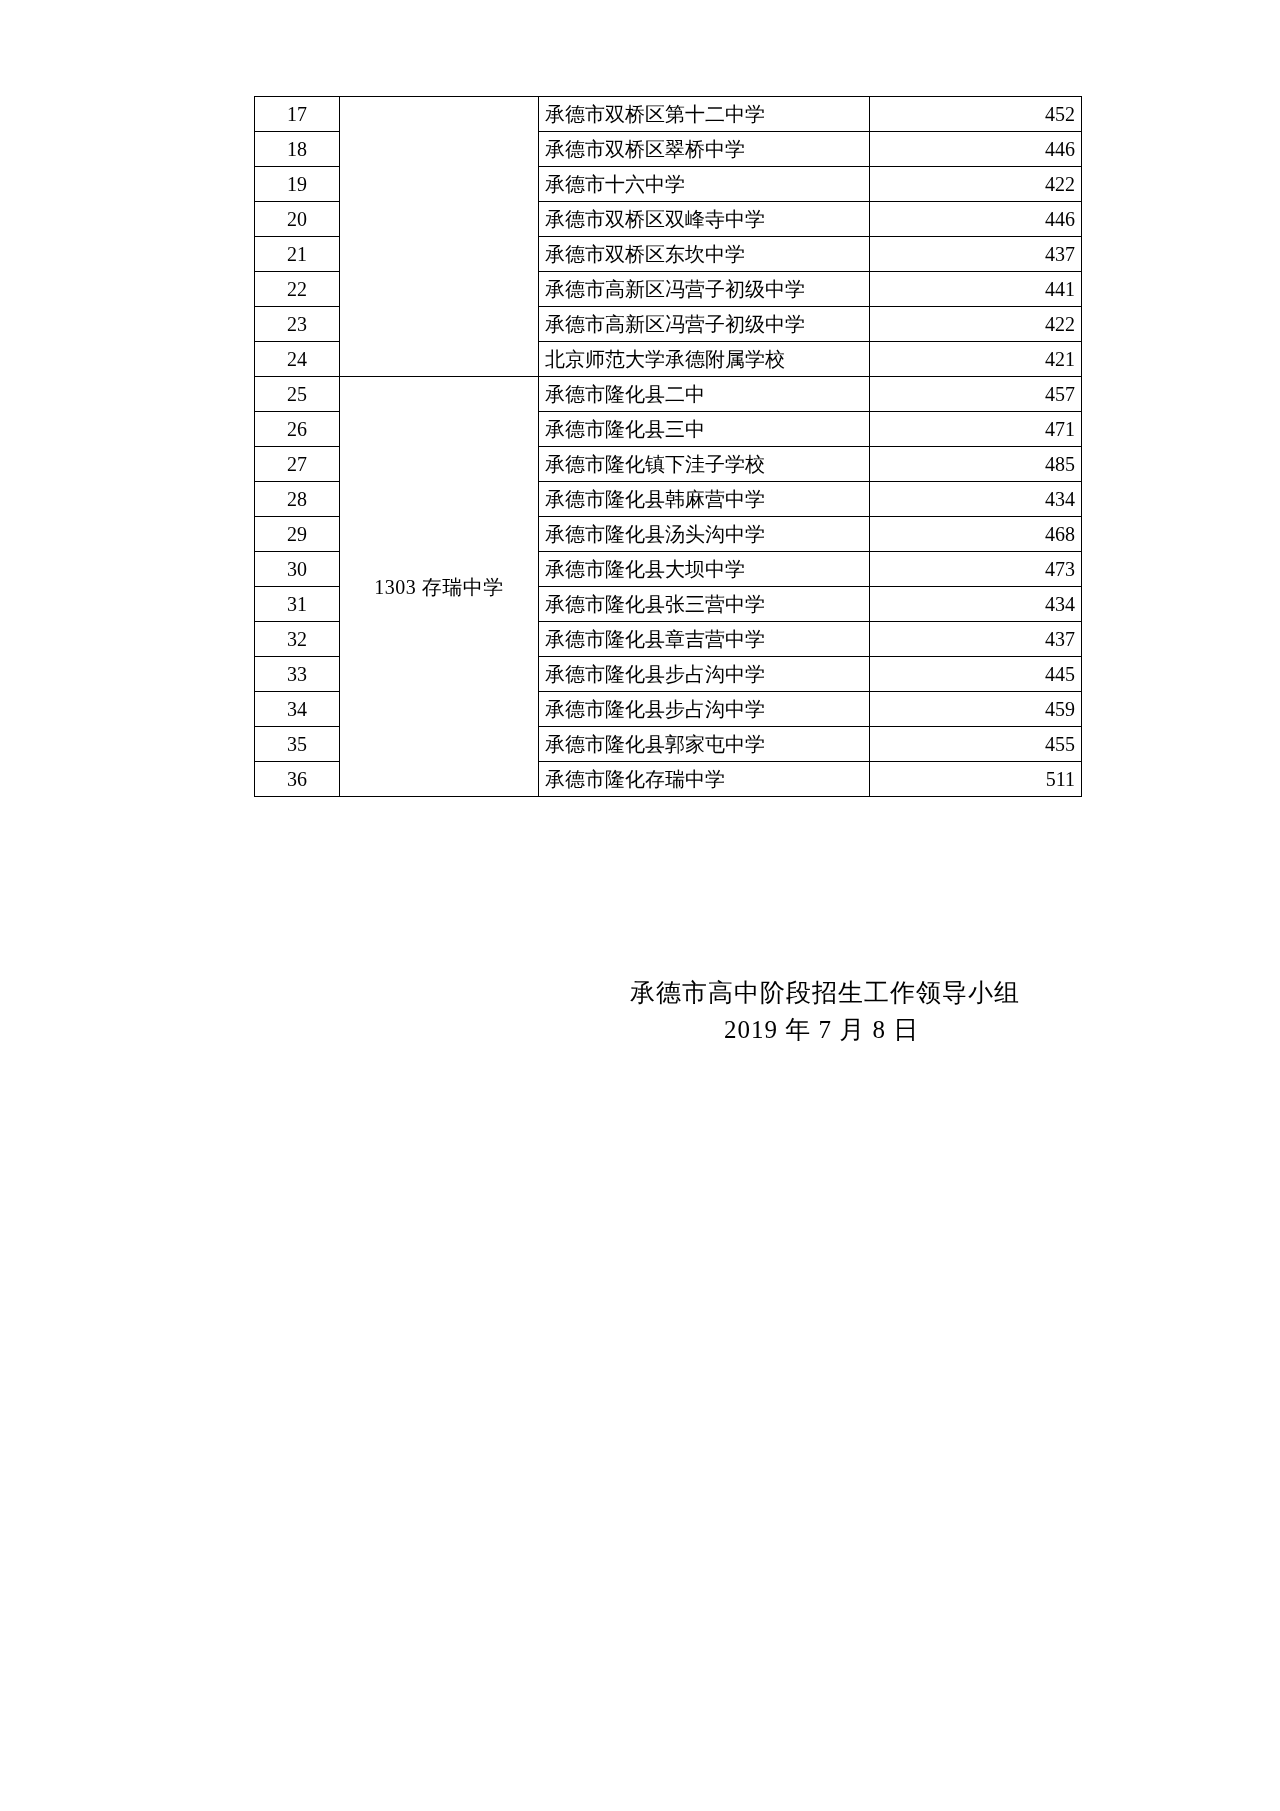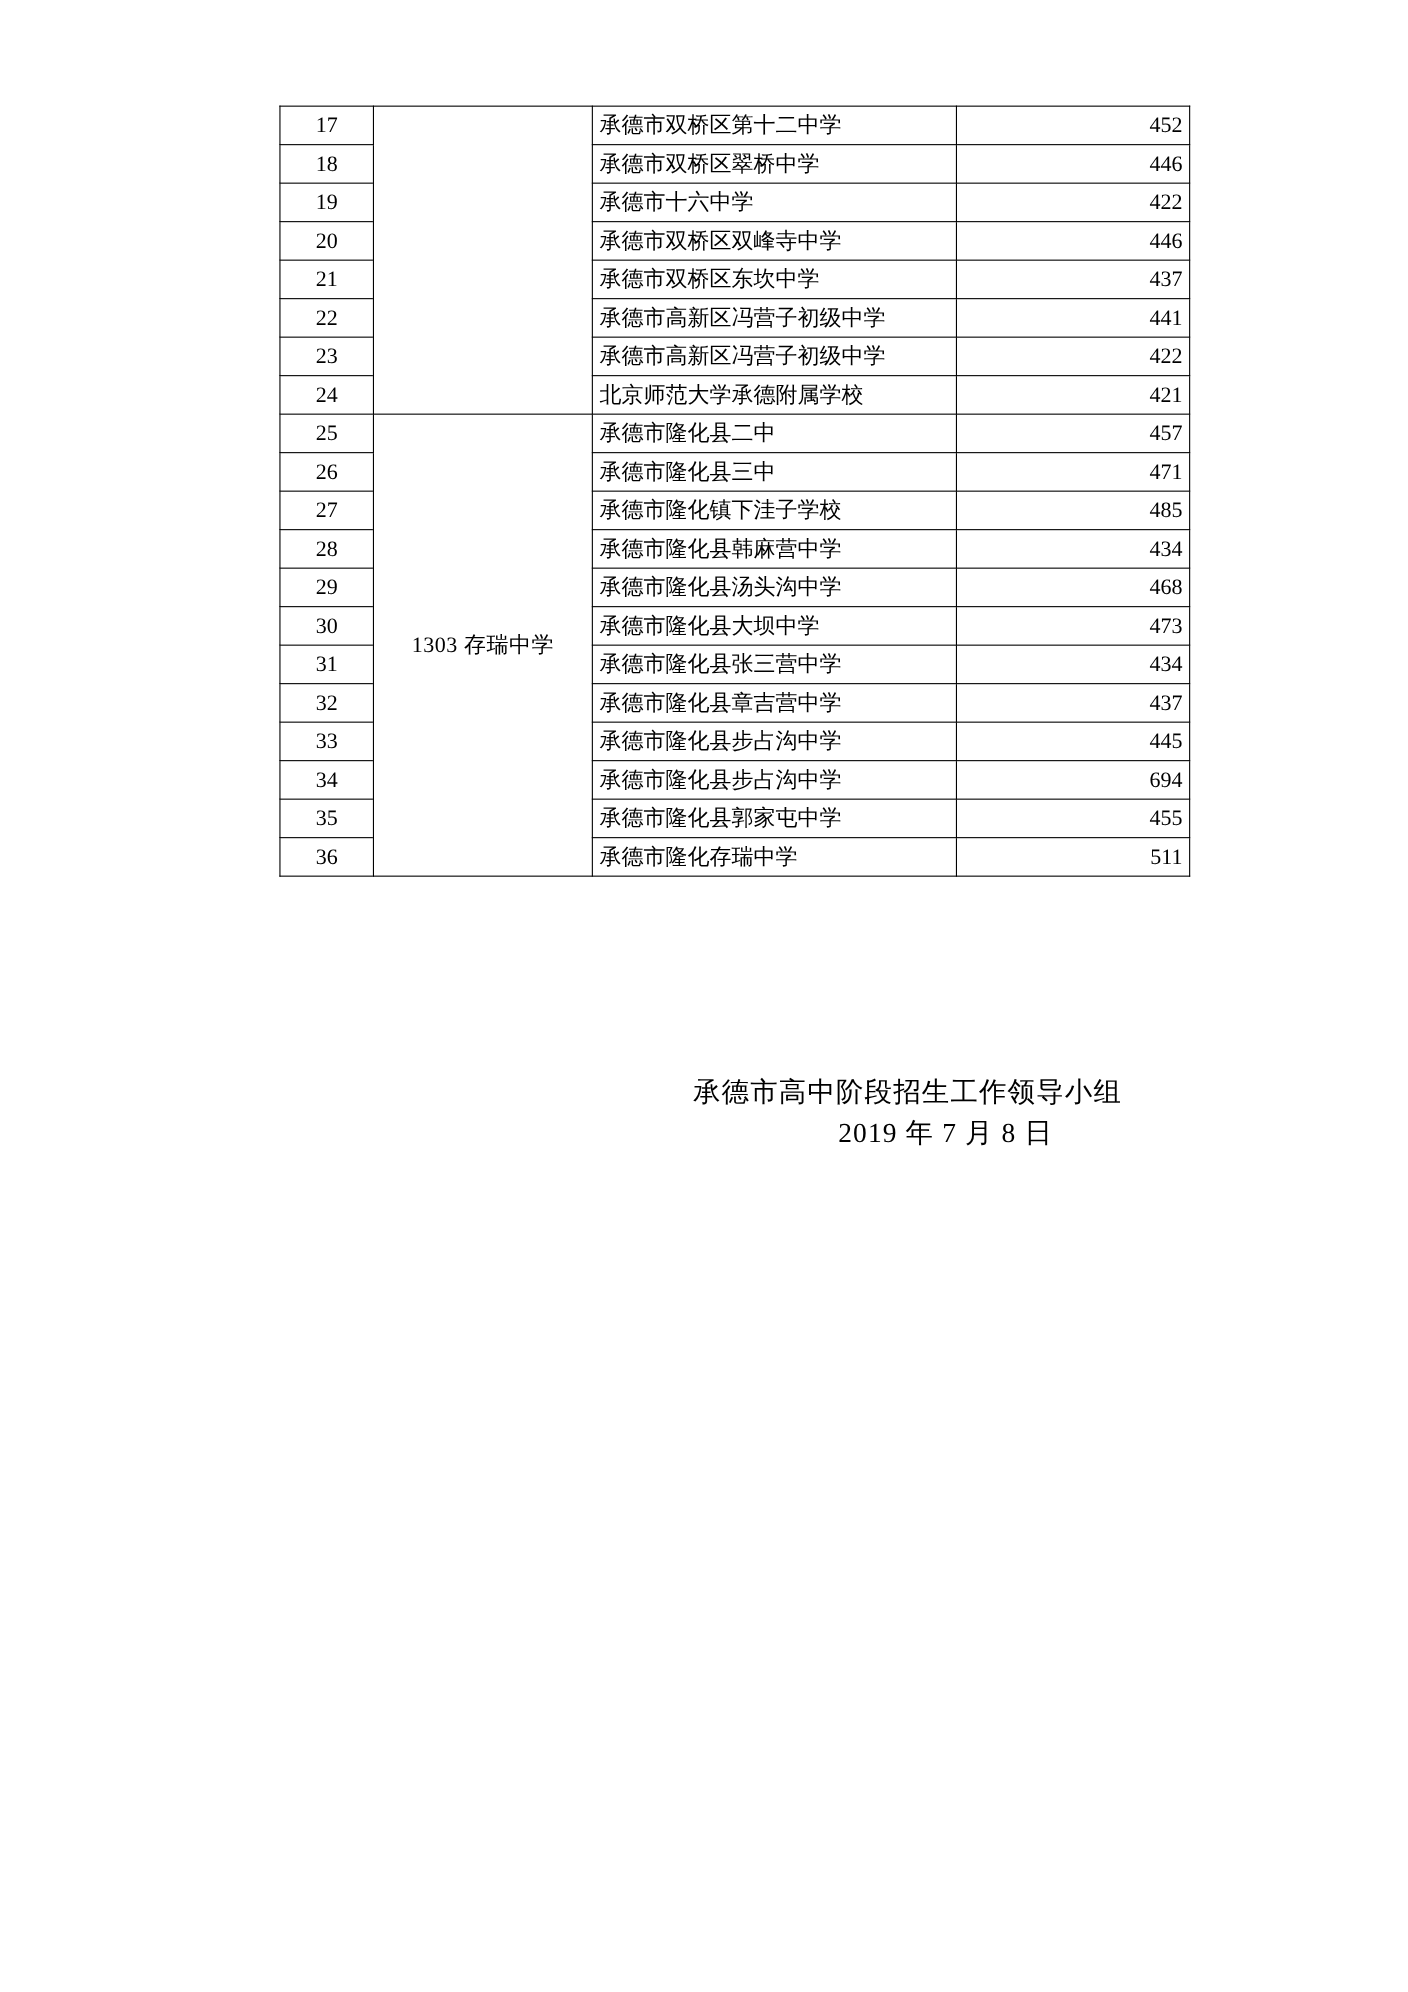--- a/index.html
+++ b/index.html
@@ -74,21 +74,21 @@
     position: absolute;
     left: 630px;
     top: 948px;
     font-size: 25px;
     letter-spacing: 1px;
     white-space: nowrap;
     margin-top: 28px;
   }
   .sig-date {
     position: absolute;
-    left: 762px;
+    left: 724px;
     top: 1013px;
     font-size: 25px;
     letter-spacing: 1px;
     white-space: nowrap;
   }
 </style>
 </head>
 <body>
 
 <div class="page">
@@ -185,21 +185,21 @@
           <td class="col-score">437</td>
         </tr>
         <tr>
           <td class="col-no">33</td>
           <td class="col-school">承德市隆化县步占沟中学</td>
           <td class="col-score">445</td>
         </tr>
         <tr>
           <td class="col-no">34</td>
           <td class="col-school">承德市隆化县步占沟中学</td>
-          <td class="col-score">694</td>
+          <td class="col-score">459</td>
         </tr>
         <tr>
           <td class="col-no">35</td>
           <td class="col-school">承德市隆化县郭家屯中学</td>
           <td class="col-score">455</td>
         </tr>
         <tr>
           <td class="col-no">36</td>
           <td class="col-school">承德市隆化存瑞中学</td>
           <td class="col-score">511</td>

